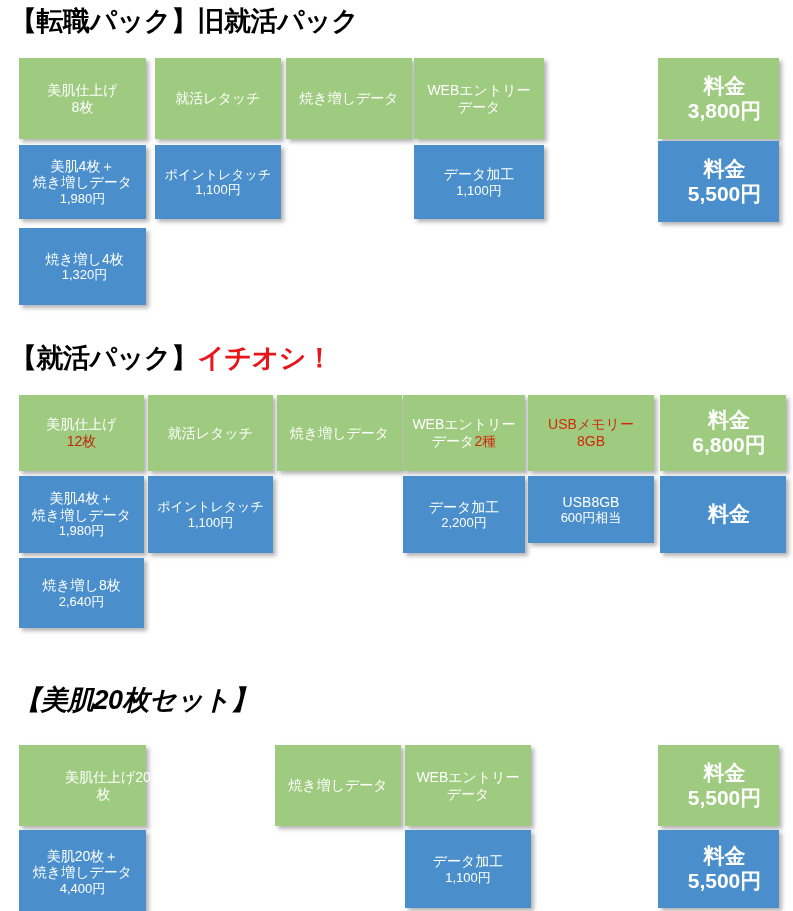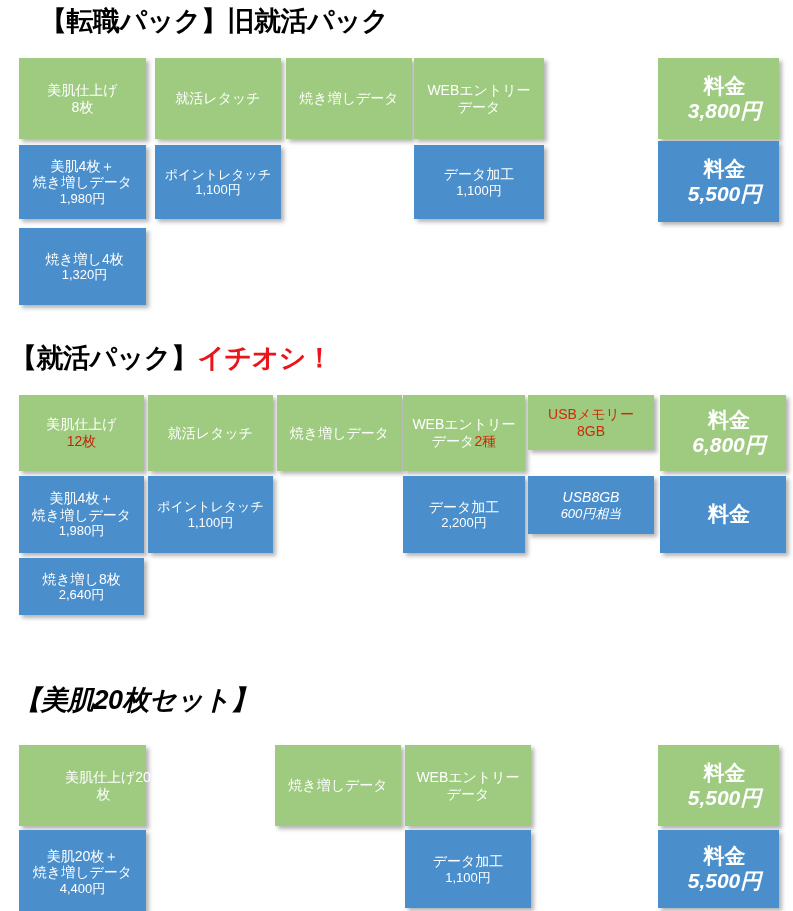--- a/index.html
+++ b/index.html
@@ -43,35 +43,35 @@
 
   .box .txt{display:block;width:100%;}
   .box .line{display:block;white-space:nowrap;}
 
   
   .label-box{font-size:14px;}
   .label-box.small{font-size:13px;}
 
   
   .price-box{font-size:21px;font-weight:bold;padding-left:16px;}
-  .price-box .line.amount{font-weight:bold;font-style:italic;}
+  .price-box .line.amount{font-weight:bold;}
 
   
   .red{color:#c0260b;}
   .red-strong{color:#d02a08;}
 
   
   .line.sub{font-size:13px;}
 </style>
 </head>
 <body>
 
 <div class="canvas">
 
-  <div class="heading" style="left:10px;top:8px;margin-left:30px;">
+  <div class="heading" style="left:10px;top:8px;">
     <span>【転職パック】旧就活パック</span><span class="accent"></span>
   </div>
 
   <div class="box green label-box" style="left:19px;top:58px;width:127px;height:81px;">
     <span class="txt">
       <span class="line">美肌仕上げ</span>
       <span class="line">8枚</span>
     </span>
   </div>
 
@@ -160,21 +160,21 @@
     </span>
   </div>
 
   <div class="box green label-box" style="left:403px;top:395px;width:122px;height:76px;">
     <span class="txt">
       <span class="line">WEBエントリー</span>
       <span class="line"><span><span>データ</span><span class="red-strong">2種</span></span></span>
     </span>
   </div>
 
-  <div class="box green label-box" style="left:528px;top:395px;width:126px;height:55px;">
+  <div class="box green label-box" style="left:528px;top:395px;width:126px;height:76px;">
     <span class="txt">
       <span class="line red-strong">USBメモリー</span>
       <span class="line red-strong">8GB</span>
     </span>
   </div>
 
   <div class="box green price-box" style="left:660px;top:395px;width:126px;height:76px;">
     <span class="txt">
       <span class="line">料金</span>
       <span class="line amount">6,800円</span>
@@ -196,34 +196,34 @@
     </span>
   </div>
 
   <div class="box blue label-box" style="left:403px;top:476px;width:122px;height:77px;">
     <span class="txt">
       <span class="line">データ加工</span>
       <span class="line sub">2,200円</span>
     </span>
   </div>
 
-  <div class="box blue label-box" style="left:528px;top:476px;width:126px;height:58px;font-style:italic;">
+  <div class="box blue label-box" style="left:528px;top:476px;width:126px;height:67px;">
     <span class="txt">
       <span class="line">USB8GB</span>
       <span class="line sub">600円相当</span>
     </span>
   </div>
 
   <div class="box blue price-box" style="left:660px;top:476px;width:126px;height:77px;">
     <span class="txt">
       <span class="line">料金</span>
     </span>
   </div>
 
-  <div class="box blue label-box" style="left:19px;top:558px;width:125px;height:57px;justify-content:center;">
+  <div class="box blue label-box" style="left:19px;top:558px;width:125px;height:70px;justify-content:center;">
     <span class="txt">
       <span class="line">焼き増し8枚</span>
       <span class="line sub">2,640円</span>
     </span>
   </div>
 
   <div class="heading" style="left:14px;top:687px;font-style:italic;">
     <span>【美肌20枚セット】</span><span class="accent"></span>
   </div>
 

